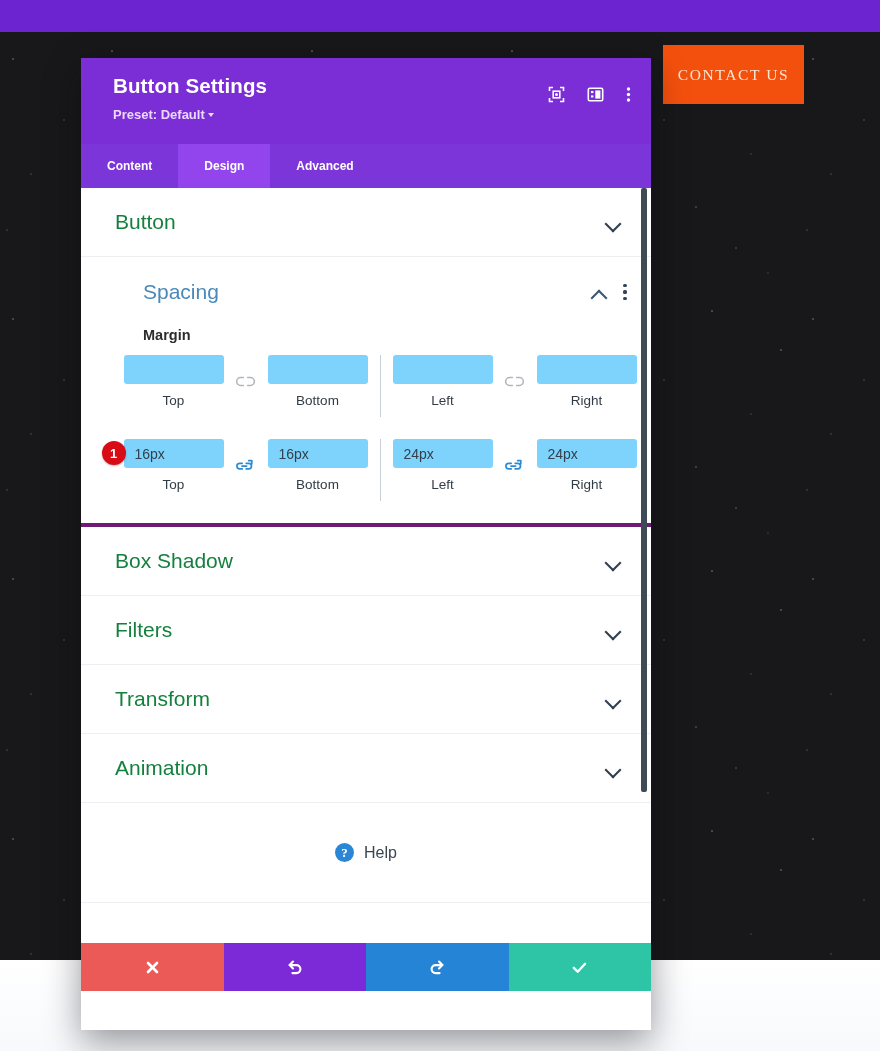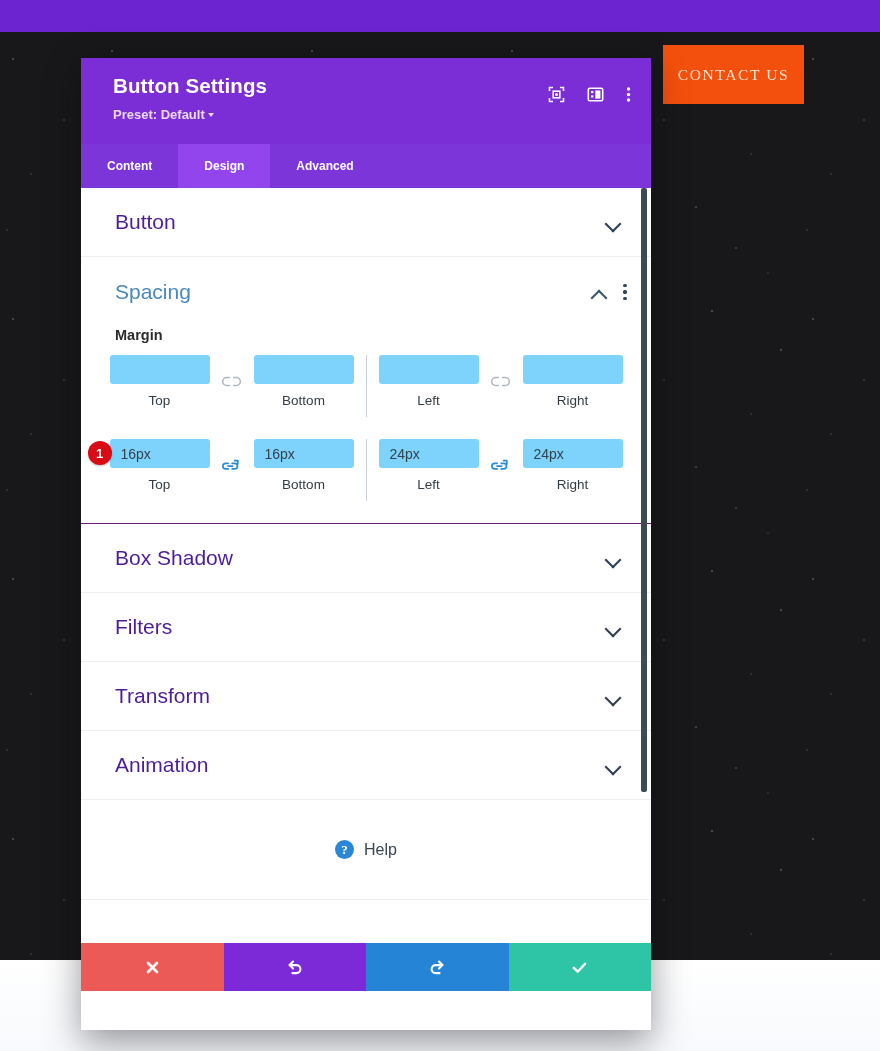--- a/index.html
+++ b/index.html
@@ -150,41 +150,41 @@
     height: 69px;
     padding: 0 30px 0 34px;
     display: flex;
     align-items: center;
     justify-content: space-between;
     border-bottom: 1px solid #EDEFF2;
     cursor: pointer;
   }
   .acc-label {
     font-size: 21px;
-    color: #4c1d95;
+    color: #15803d;
     font-weight: normal;
   }
   .chev {
     width: 15px; height: 9px;
     position: relative;
   }
   .chev::before {
     content: "";
     position: absolute;
     left: 1px; top: 0;
     width: 10px; height: 10px;
     border-right: 2.2px solid #2E3E50;
     border-bottom: 2.2px solid #2E3E50;
     transform: rotate(45deg);
   }
   .chev.up::before { transform: rotate(-135deg); top: 4px; }
   .chev.blue::before { border-color: #3B5672; }
 
   
-  .section-open { border-bottom: 1px solid #701a75; }
+  .section-open { border-bottom: 4px solid #701a75; padding-left: 28px; }
   .section-head {
     height: 70px;
     padding: 0 24px 0 34px;
     display: flex;
     align-items: center;
     justify-content: space-between;
   }
   .section-title {
     font-size: 21px;
     color: #4A89B8;

